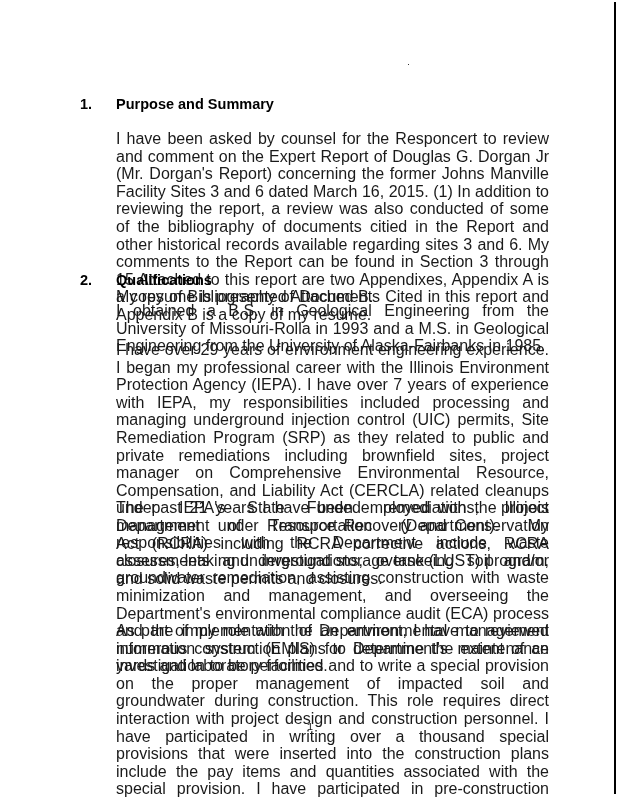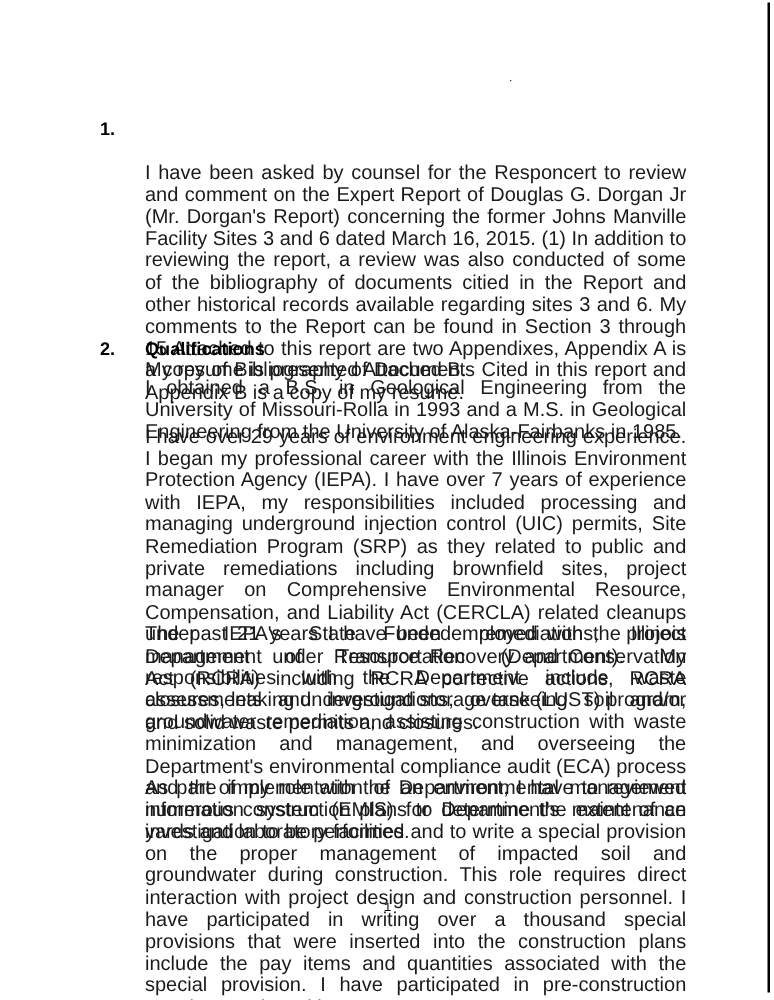--- a/index.html
+++ b/index.html
@@ -77,20 +77,21 @@
 </head>
 <body>
 
 <div>
   <div class="page-edge"></div>
   <div class="speck"></div>
 
   <div class="section" style="top:96px;">
     <div class="section-heading">
       <span class="section-number">1.</span>
+      <span class="section-title">Purpose and Summary</span>
     </div>
   </div>
   <p class="para" style="top:130px;">I have been asked by counsel for the Responcert to review and comment on the Expert Report of Douglas G. Dorgan Jr (Mr. Dorgan's Report) concerning the former Johns Manville Facility Sites 3 and 6 dated March 16, 2015. (1)  In addition to reviewing the report, a review was also conducted of some of the bibliography of documents citied in the Report and other historical records available regarding sites 3 and 6.  My comments to the Report can be found in Section 3 through 15   Attached to this report are two Appendixes, Appendix A is a copy of Bibliography of Documents Cited in this report and Appendix B is a copy of my resume.</p>
 
   <div class="section" style="top:272px;">
     <div class="section-heading">
       <span class="section-number">2.</span>
       <span class="section-title">Qualifications</span>
     </div>
   </div>

